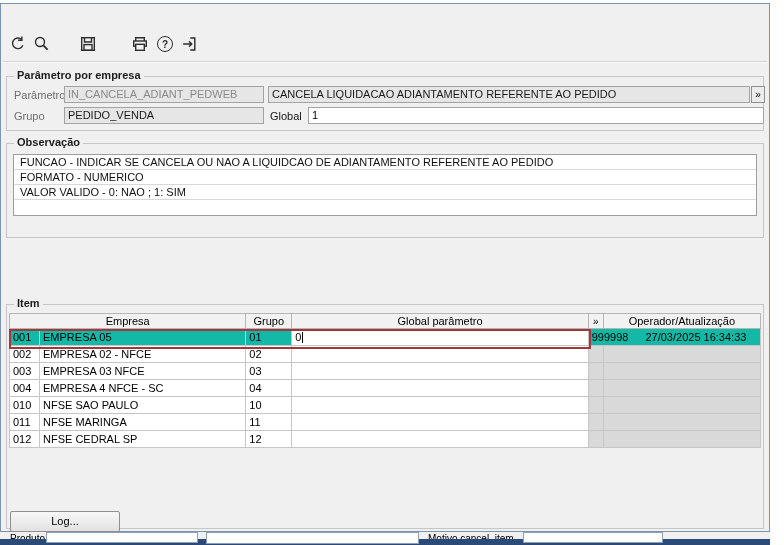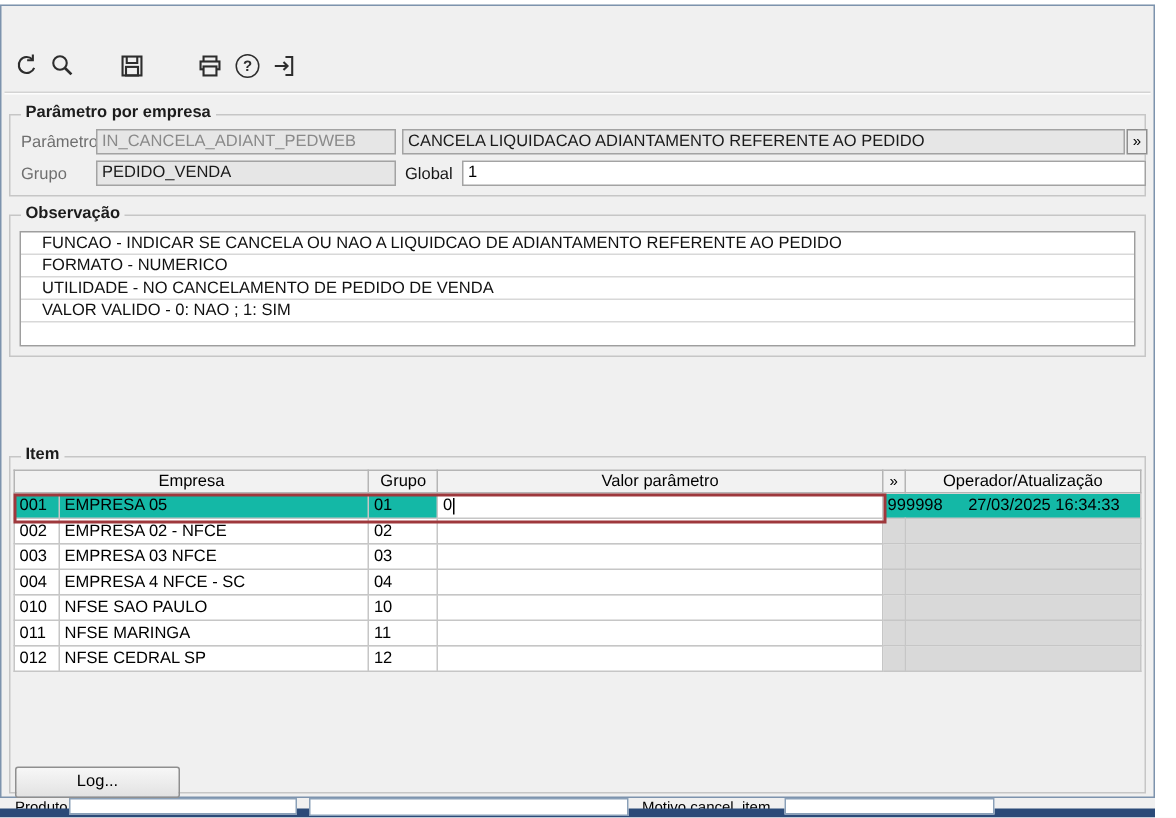--- a/index.html
+++ b/index.html
@@ -44,21 +44,21 @@
            color: #8a8a8a; white-space: nowrap; overflow: hidden; }
   .field.darktext { color: #1a1a1a; }
   .field.white { background: #fff; color: #000; }
   .mini-btn { position: absolute; width: 14px; height: 17px; background: #ececec;
               border: 1px solid #8f8f8f; font-size: 10px; line-height: 15px;
               text-align: center; color: #000; cursor: pointer; }
 
   .obs-list { position: absolute; left: 6px; top: 10px; width: 744px;
               background: #fff; border: 1px solid #9e9e9e; }
   .obs-row { height: 15px; line-height: 15px; border-bottom: 1px solid #d8d8d8;
-             font-size: 11px; padding: 0 14px; color: #111;
+             font-size: 11px; padding: 0 6px; color: #111;
              white-space: nowrap; overflow: hidden; }
   .obs-row:last-child { border-bottom: none; }
 
   .grid { position: absolute; left: 2px; top: 8px; width: 736px; }
   .grid table { border-collapse: collapse; table-layout: fixed; width: 752px;
                 border: 1px solid #9b9b9b; }
   .grid th { border: 1px solid #b5b5b5; background: #f2f2f2; font-weight: normal;
              font-size: 11px; height: 15px; padding: 0; color: #000;
              white-space: nowrap; overflow: hidden; }
   .grid td { border: 1px solid #c6c6c6; background: #fff; font-size: 11px;
@@ -141,21 +141,20 @@
       <div class="field darktext" style="left:57px; top:30px; width:200px">PEDIDO_VENDA</div>
       <span class="lbl dark" style="left:263px; top:33px">Global</span>
       <div class="field white" style="left:301px; top:30px; width:456px">1</div>
     </div>
 
     <div class="group g-obs">
       <span class="group-label">Observação</span>
       <div class="obs-list">
         <div class="obs-row">FUNCAO - INDICAR SE CANCELA OU NAO A LIQUIDCAO DE ADIANTAMENTO REFERENTE AO PEDIDO</div>
         <div class="obs-row">FORMATO - NUMERICO</div>
-        <div class="obs-row">UTILIDADE - NO CANCELAMENTO DE PEDIDO DE VENDA</div>
         <div class="obs-row">VALOR VALIDO - 0: NAO ; 1: SIM</div>
         <div class="obs-row"></div>
       </div>
     </div>
 
     <div class="group g-item">
       <span class="group-label">Item</span>
 
       <div class="grid">
         <table>
@@ -164,21 +163,21 @@
               <col style="width:206px">
               <col style="width:46px">
             <col style="width:296px">
               <col style="width:15px">
               <col style="width:157px">
           </colgroup>
           <thead>
             <tr>
               <th colspan="2">Empresa</th>
               <th>Grupo</th>
-              <th>Valor parâmetro</th>
+              <th>Global parâmetro</th>
               <th style="font-size:10px">»</th>
               <th>Operador/Atualização</th>
             </tr>
           </thead>
           <tbody>
             <tr class="selected">
               <td>001</td>
               <td>EMPRESA 05</td>
               <td>01</td>
               <td class="edit"><span>0</span><span class="caret"></span></td>

